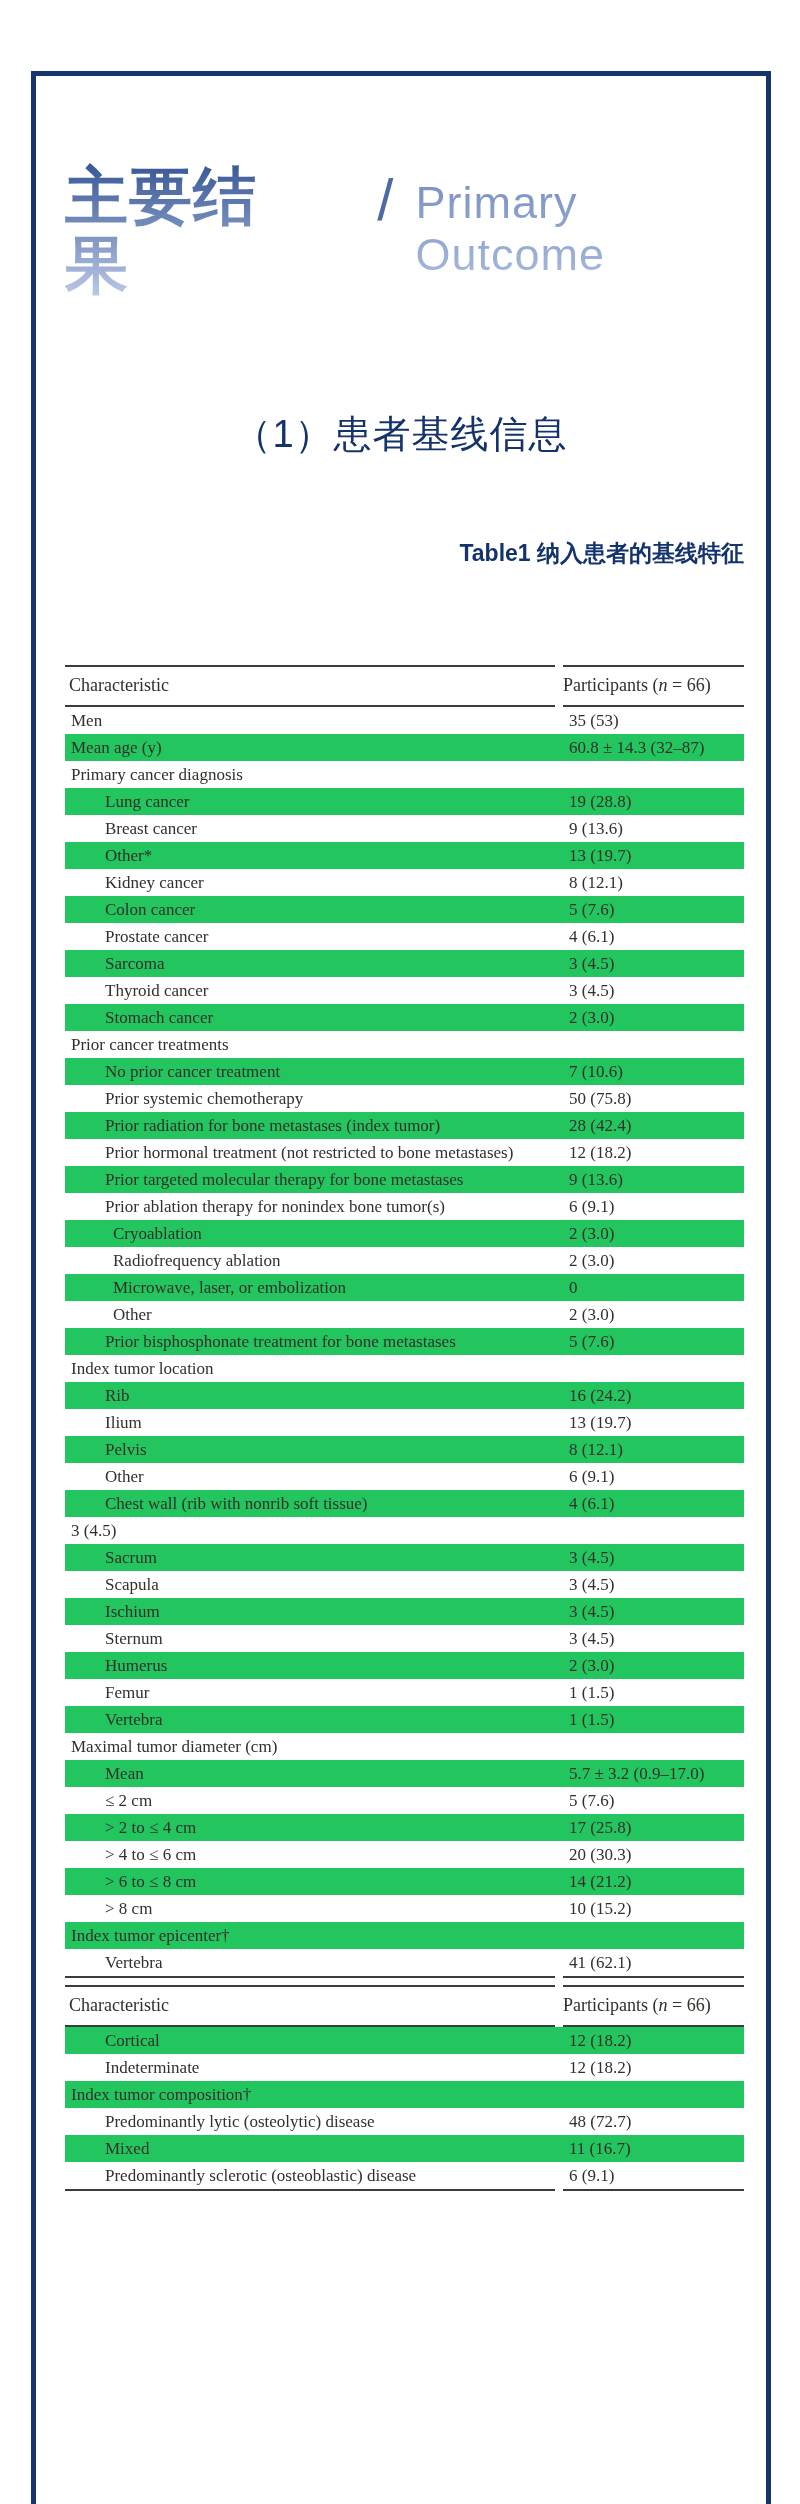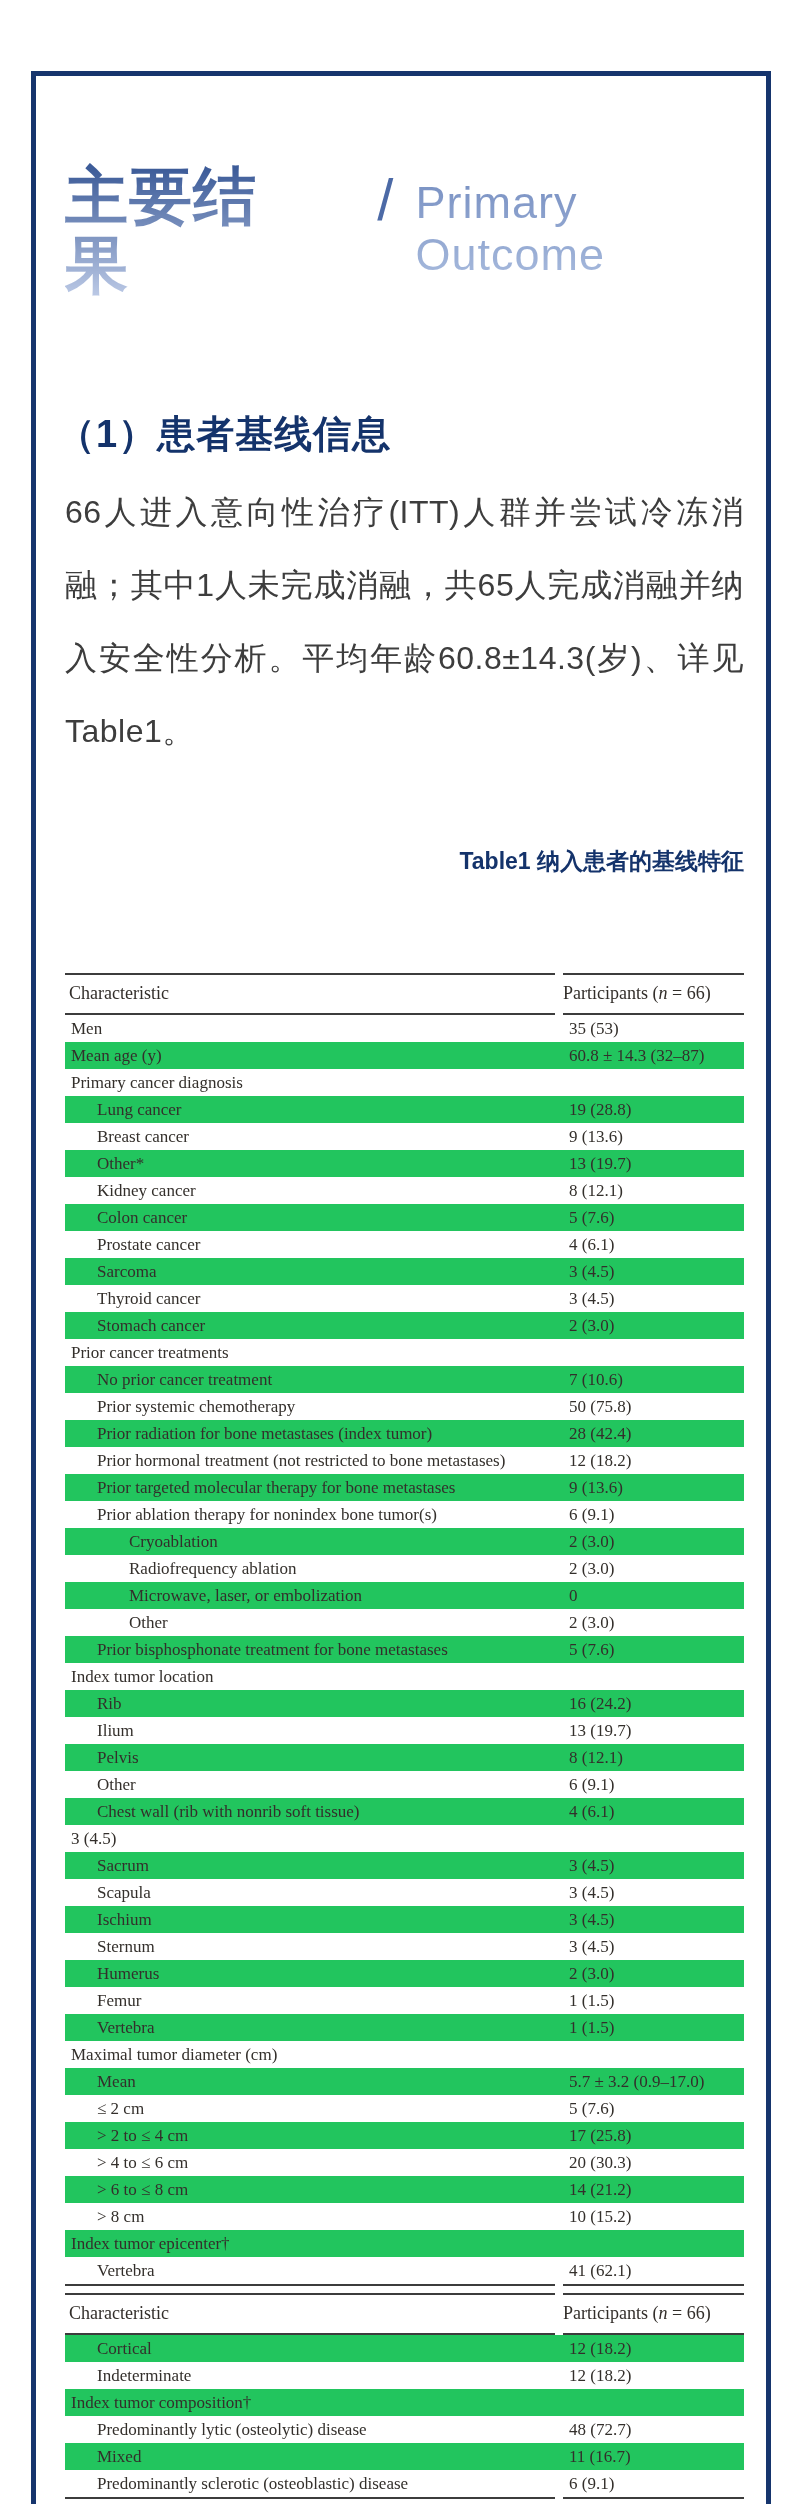--- a/index.html
+++ b/index.html
@@ -52,23 +52,24 @@
     letter-spacing:1px;
     background:linear-gradient(180deg,#7890c2,#a7badd);
     -webkit-background-clip:text;
     background-clip:text;
     color:transparent;
   }
   
   .section-heading{
     margin:108px 0 0 -8px;
     font-size:38px;
-    font-weight:700;
+    font-weight:400;
     color:#14336b;
     letter-spacing:1px;
+    text-align:center;
   }
   
   .intro{
     margin-top:16px;
     font-size:32px;
     line-height:73px;
     color:#3d3d3d;
     text-align:justify;
     letter-spacing:0.5px;
   }
@@ -109,38 +110,37 @@
     display:flex;
     align-items:center;
     min-height:27px;
     font-size:17px;
     line-height:21px;
   }
   .t-row.shaded{background:#22c55e;}
   .t-row .c-label{flex:1;padding-right:6px;}
   .t-row .c-value{width:181px;padding-left:6px;box-sizing:border-box;font-family:Liberation Serif, serif;}
   .t-row.indent-0 .c-label{padding-left:6px;}
-  .t-row.indent-1 .c-label{padding-left:32px;}
-  .t-row.indent-2 .c-label{padding-left:64px;}
+  .t-row.indent-1 .c-label{padding-left:32px;margin-left:8px;}
+  .t-row.indent-2 .c-label{padding-left:48px;}
 </style>
 </head>
 <body>
 
 <div class="frame">
   <div class="frame-inner">
 
     <div class="title-row">
       <h1 class="title-cn">主要结果</h1>
       <span class="title-divider">/</span>
       <span class="title-en">Primary Outcome</span>
     </div>
 
     <div class="section-heading">（1）患者基线信息</div>
 
-    <div class="intro">66人进入意向性治疗(ITT)人群并尝试冷冻消融；其中1人未完成消融，共65人完成消融并纳入安全性分析。平均年龄60.8±14.3(岁)、详见Table1。</div>
 
     <div class="table-title">Table1 纳入患者的基线特征</div>
 
     <div class="btable">
 
       <div class="t-rule thick">
           <span class="seg-label"></span>
           <span class="seg-value"></span>
         </div>
       <div class="t-header">

